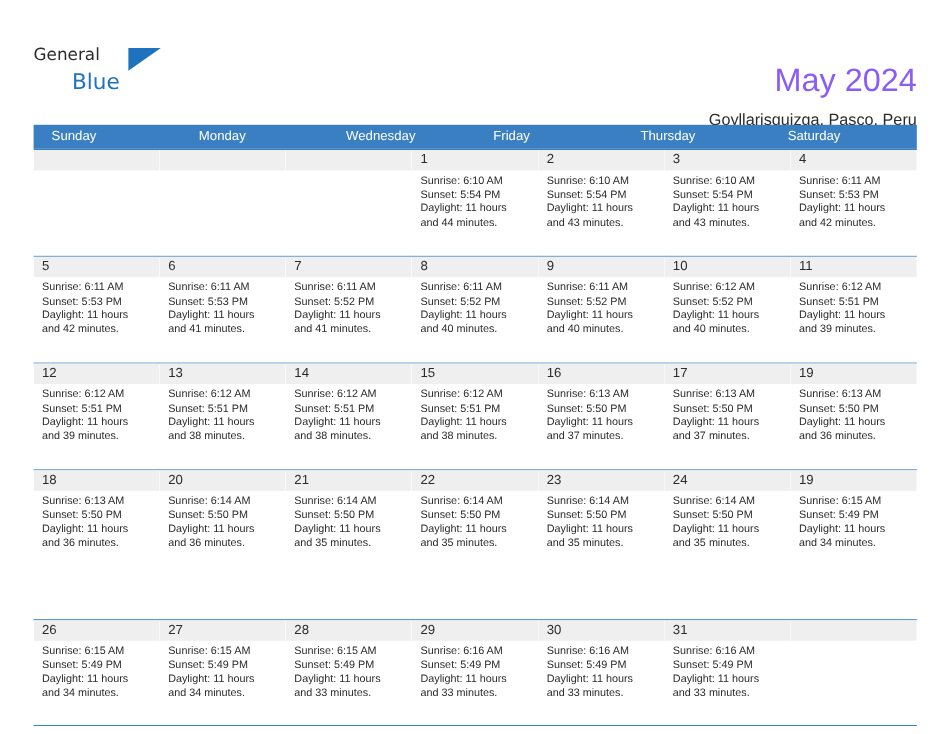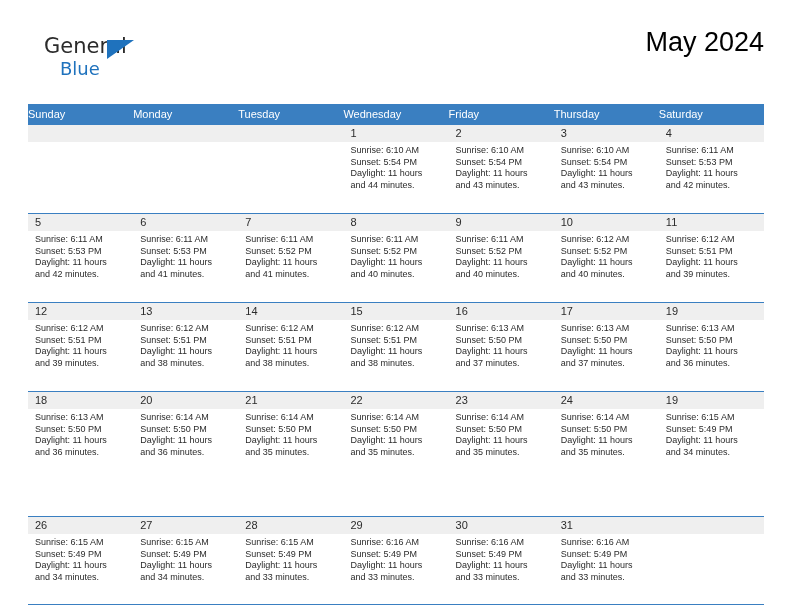--- a/index.html
+++ b/index.html
@@ -33,27 +33,26 @@
     position: absolute;
     left: 0;
     top: 10px;
     width: 120px;
     height: 48px;
   }
   .logo-general {
     position: absolute;
     left: 0;
     top: 0;
-    font-size: 21px;
+    font-size: 14px;
     letter-spacing: 0px;
     color: #2b2b2b;
     font-family: "DejaVu Sans", sans-serif;
     font-weight: 400;
     line-height: 21px;
-    margin-left: 16px;
   }
   .logo-tri {
     position: absolute;
     left: 79px;
     top: 4px;
     width: 0;
     height: 0;
     border-left: 27px solid #1f72bd;
     border-bottom: 19px solid transparent;
   }
@@ -68,24 +67,25 @@
     line-height: 21px;
   }
   .title-block {
     position: absolute;
     right: 0;
     top: 0;
     text-align: right;
   }
   .cal-title {
     font-size: 27px;
-    color: #000000;
+    color: #8b5cf6;
     font-weight: 400;
     line-height: 32px;
     white-space: nowrap;
+    margin-top: 25px;
   }
   .cal-subtitle {
     margin-top: 9px;
     font-size: 13.5px;
     color: #2b2b2b;
     font-weight: 400;
     line-height: 16px;
     white-space: nowrap;
   }
 
@@ -99,21 +99,21 @@
   .weekday-row {
     display: flex;
     background: #3a7fc1;
     height: 20px;
   }
   .weekday {
     flex: 1 1 0;
     color: #ffffff;
     font-size: 11px;
     line-height: 20px;
-    padding-left: 0;
+    padding-left: 15px;
     box-sizing: border-box;
     white-space: nowrap;
     overflow: hidden;
   }
   .week-row {
     display: flex;
     border-top: 1.5px solid #3a7fc1;
     height: 89px;
     box-sizing: border-box;
   }
@@ -158,30 +158,30 @@
   <div class="header">
 
     <div class="logo">
       <span class="logo-general">General</span>
       <span class="logo-tri"></span>
       <span class="logo-blue">Blue</span>
     </div>
 
     <div class="title-block">
       <div class="cal-title">May 2024</div>
+      <div class="cal-subtitle">Goyllarisquizga, Pasco, Peru</div>
     </div>
 
   </div>
 
   <div class="calendar">
 
     <div class="weekday-row">
       <div class="weekday">Sunday</div>
       <div class="weekday">Monday</div>
-      <div class="weekday">Tuesday</div>
       <div class="weekday">Wednesday</div>
       <div class="weekday">Friday</div>
       <div class="weekday">Thursday</div>
       <div class="weekday">Saturday</div>
     </div>
 
     <div class="week-row">
       <div class="day-cell empty">
         <div class="day-num"></div>
         <div class="day-info">

